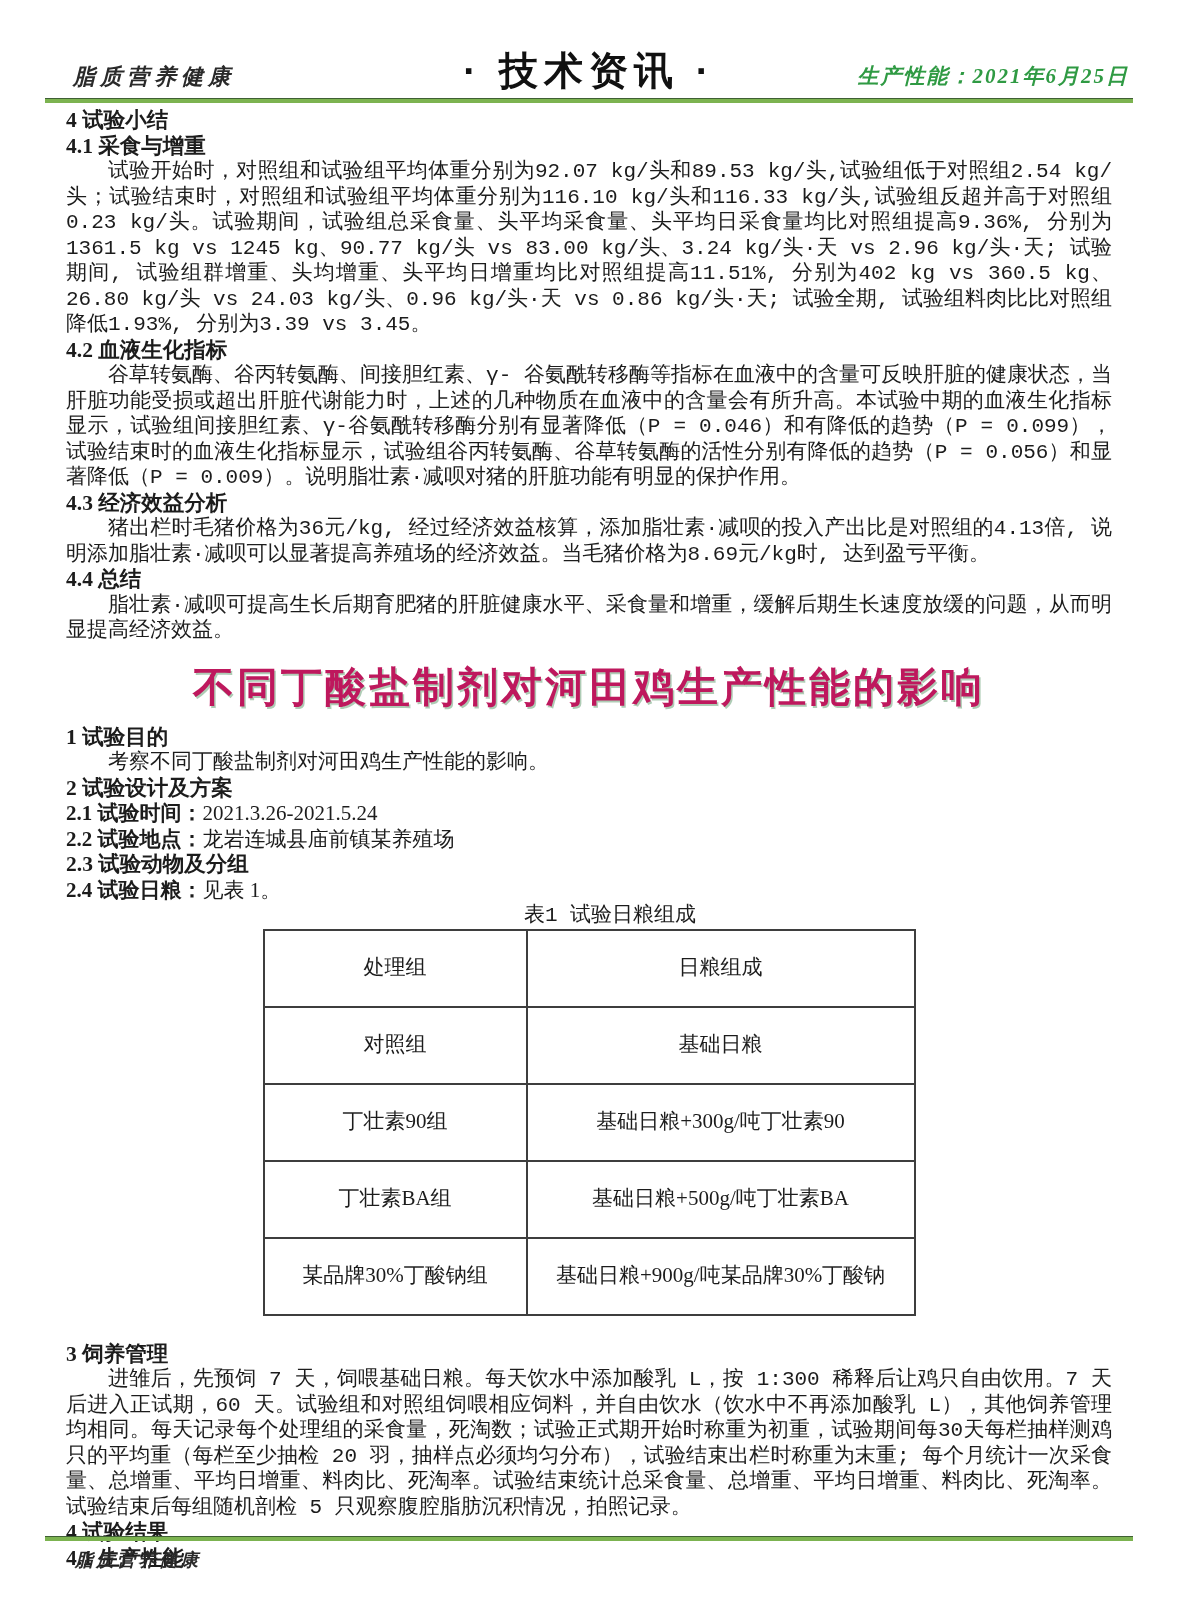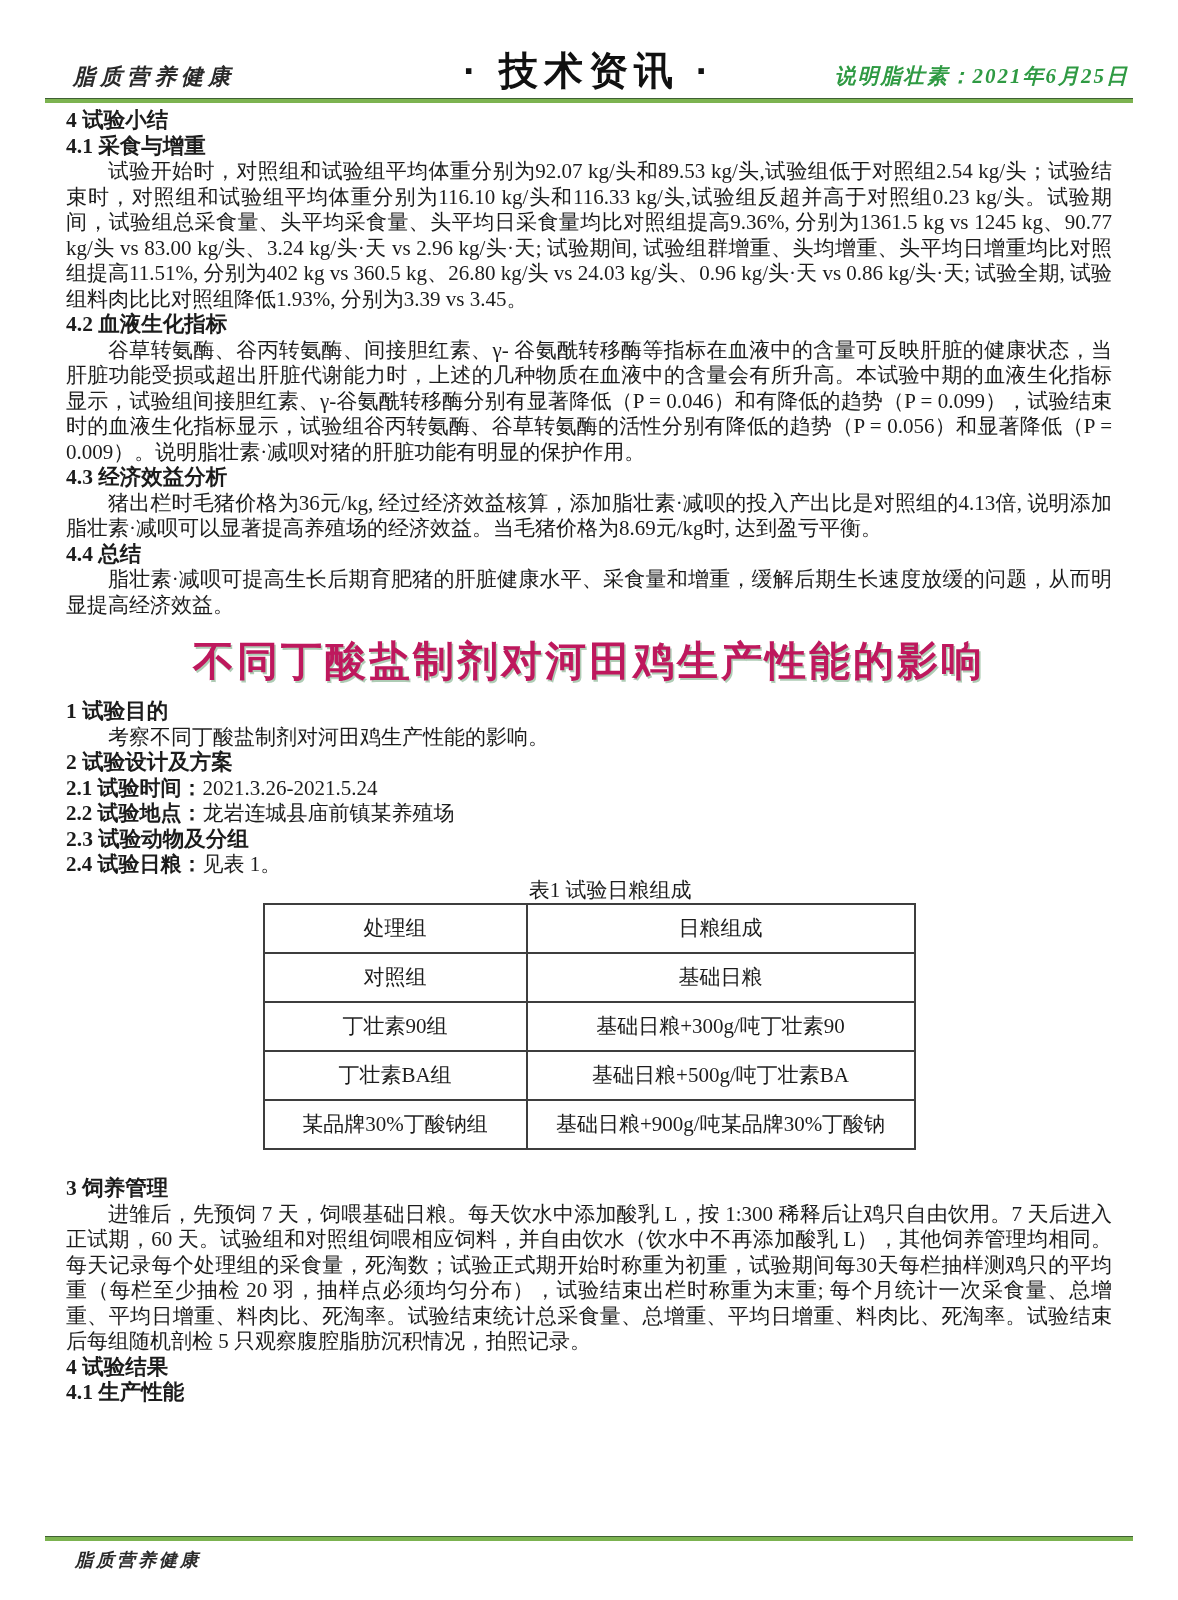--- a/index.html
+++ b/index.html
@@ -39,21 +39,21 @@
     background:#7cb350;
     box-sizing:border-box;
   }
   .rule-top{top:98px;}
   
   .content{
     position:absolute;top:108px;left:66px;width:1046px;
     font-size:21px;line-height:25.5px;text-align:justify;
   }
   .sec-h{font-weight:bold;margin:0;font-size:21.5px;}
-  .content p{margin:0;text-indent:2em;}
+  .content p{margin:0;text-indent:2em;font-family:Liberation Mono, monospace;}
   .labeled{margin:0;}
   .labeled b{font-weight:bold;}
   
   .article-title{
     margin:17px 0 12px 0;
     text-align:center;
     font-family:"Liberation Sans", sans-serif;
     font-size:41px;line-height:52px;font-weight:900;
     letter-spacing:3px;
     color:#be185d;
@@ -66,21 +66,21 @@
     text-align:center;margin:15px 0 12px 0;text-indent:0;
     font-size:21px;
   }
   table.diet{
     margin:0 auto;border-collapse:collapse;
     width:653px;table-layout:fixed;
   }
   table.diet td{
     border:2px solid #3e3e3e;
     text-align:center;vertical-align:middle;
-    height:43px;font-size:21px;padding:2px 6px;
+    height:43px;font-size:21px;padding:16px 6px;
   }
   td.c1{width:40%;}
   td.c2{width:60%;}
   .after-table{margin-top:26px;}
   
   .footer{position:absolute;left:45px;right:45px;top:1536px;height:50px;}
   .footer .green-rule{top:0;left:0;right:0;}
   .footer-text{
     position:absolute;left:30px;top:12px;
     font-size:18px;font-weight:bold;font-style:italic;
@@ -88,21 +88,21 @@
   }
 </style>
 </head>
 <body>
 
 <div class="page">
 
   <div class="header">
     <span class="header-left">脂质营养健康</span>
     <span class="header-center">· 技术资讯 ·</span>
-    <span class="header-right">说明脂壮素：2021年6月25日</span>
+    <span class="header-right">生产性能：2021年6月25日</span>
   </div>
   <div class="green-rule rule-top"></div>
 
   <div class="content">
 
     <div class="sec-h">4 试验小结</div>
     <div class="sec-h">4.1 采食与增重</div>
     <p>试验开始时，对照组和试验组平均体重分别为92.07 kg/头和89.53 kg/头,试验组低于对照组2.54 kg/头；试验结束时，对照组和试验组平均体重分别为116.10 kg/头和116.33 kg/头,试验组反超并高于对照组0.23 kg/头。试验期间，试验组总采食量、头平均采食量、头平均日采食量均比对照组提高9.36%, 分别为1361.5 kg vs 1245 kg、90.77 kg/头 vs 83.00 kg/头、3.24 kg/头·天 vs 2.96 kg/头·天; 试验期间, 试验组群增重、头均增重、头平均日增重均比对照组提高11.51%, 分别为402 kg vs 360.5 kg、26.80 kg/头 vs 24.03 kg/头、0.96 kg/头·天 vs 0.86 kg/头·天; 试验全期, 试验组料肉比比对照组降低1.93%, 分别为3.39 vs 3.45。</p>
 
     <div class="sec-h">4.2 血液生化指标</div>

